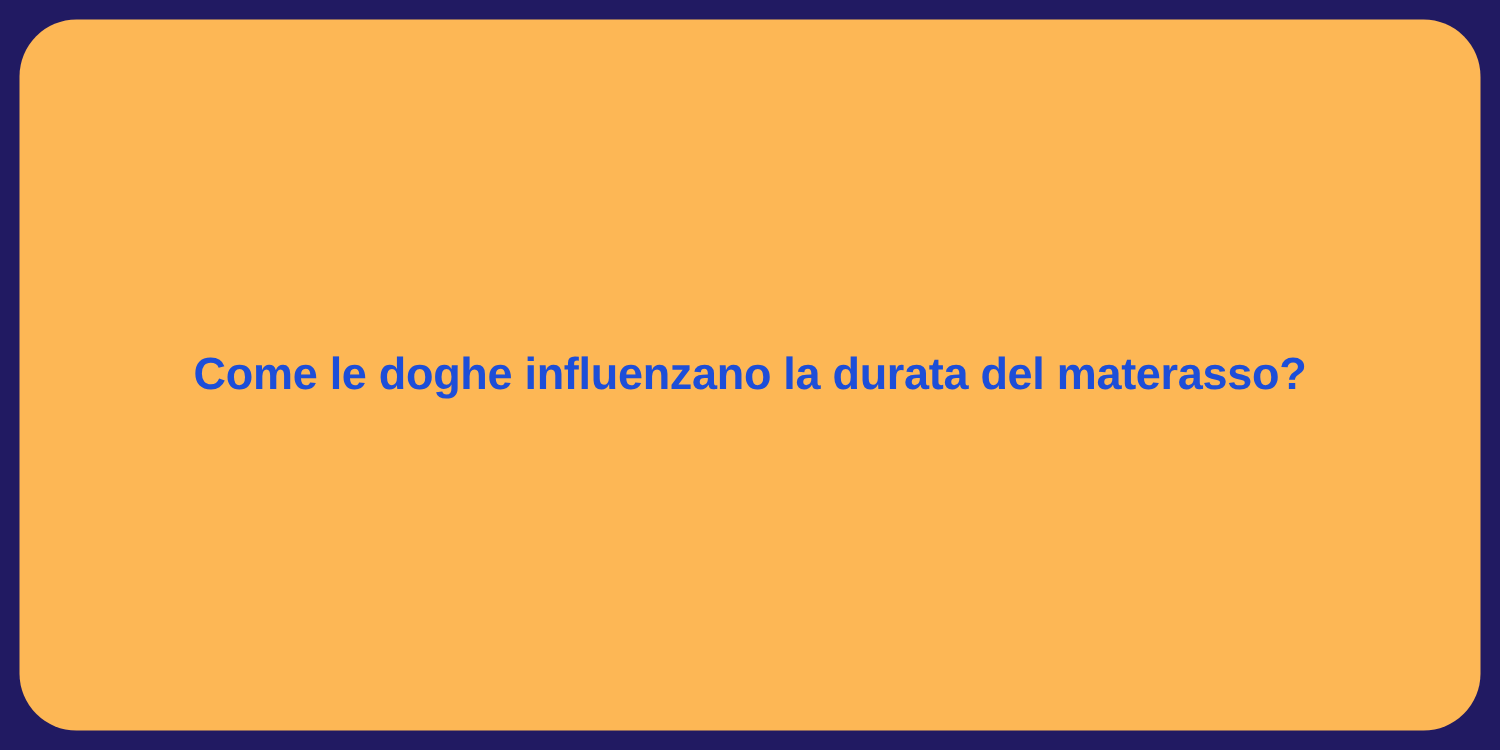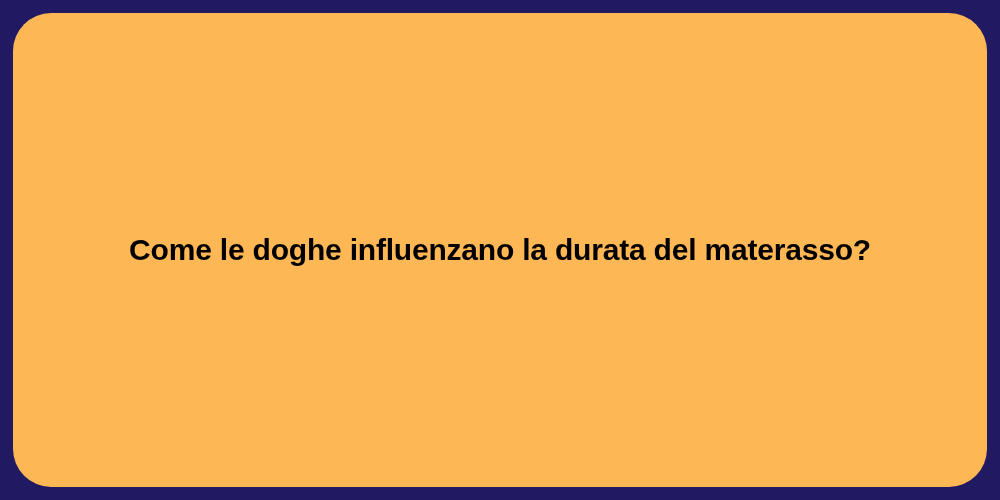--- a/index.html
+++ b/index.html
@@ -33,21 +33,21 @@
     border-radius: 38px;
     display: flex;
     align-items: center;
     justify-content: center;
     overflow: hidden;
   }
 
   .headline {
     margin: 0;
     padding: 0 40px;
-    color: #000000;
+    color: #1d4ed8;
     font-family: "Liberation Sans", sans-serif;
     font-size: 30px;
     font-weight: bold;
     letter-spacing: -0.2px;
     line-height: 1.25;
     text-align: center;
     white-space: nowrap;
   }
 </style>
 </head>

